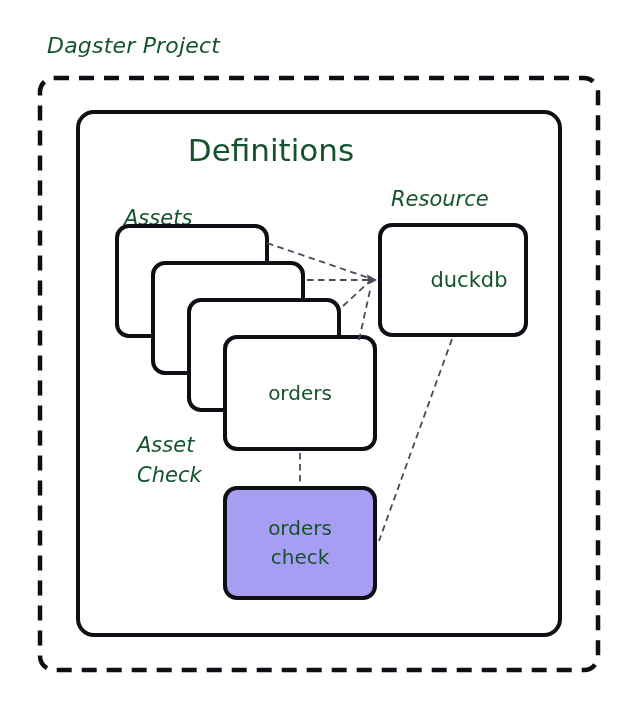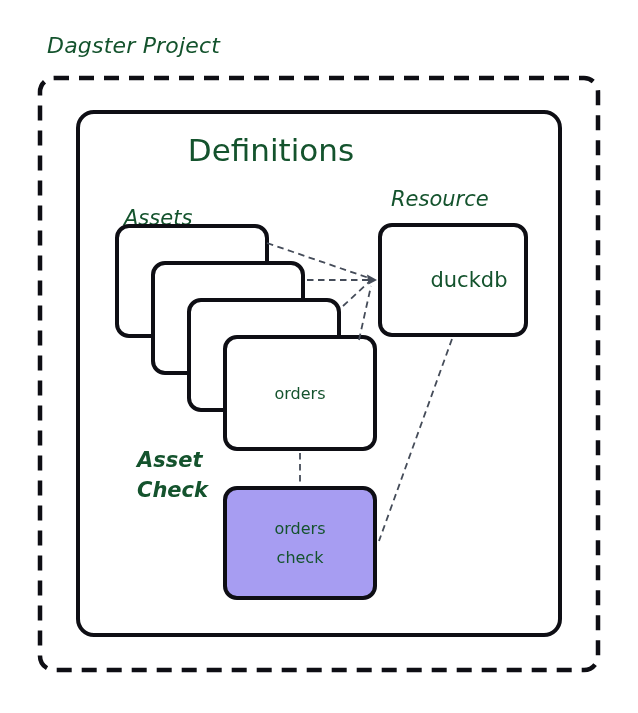--- a/index.html
+++ b/index.html
@@ -69,32 +69,32 @@
   }
   .section-label {
     position: absolute;
     font-size: 21px;
     font-style: italic;
     font-weight: 500;
     line-height: 30px;
   }
   .assets-label   { left: 124px; top: 183px; margin-top: 20px; }
   .resource-label { left: 391px; top: 184px; }
-  .asset-check-label { left: 137px; top: 445px; font-weight: bold; }
+  .asset-check-label { left: 137px; top: 430px; }
   .node {
     position: absolute;
     box-sizing: border-box;
     background: #ffffff;
     border: 4px solid var(--outline, #0e0e14);
     border-radius: 14px;
     display: flex;
     flex-direction: column;
     align-items: center;
     justify-content: center;
-    font-size: 16px;
+    font-size: 20px;
     line-height: 29px;
     text-align: center;
   }
   .card-1 { left: 115px; top: 224px; width: 154px; height: 114px; }
   .card-2 { left: 151px; top: 261px; width: 154px; height: 114px; }
   .card-3 { left: 187px; top: 298px; width: 154px; height: 114px; }
   .card-4 { left: 223px; top: 335px; width: 154px; height: 116px; }
   .duckdb-node { left: 378px; top: 223px; width: 150px; height: 114px; font-size: 21px; padding-left: 32px; }
   .orders-check-node {
     left: 223px; top: 486px; width: 154px; height: 114px;

